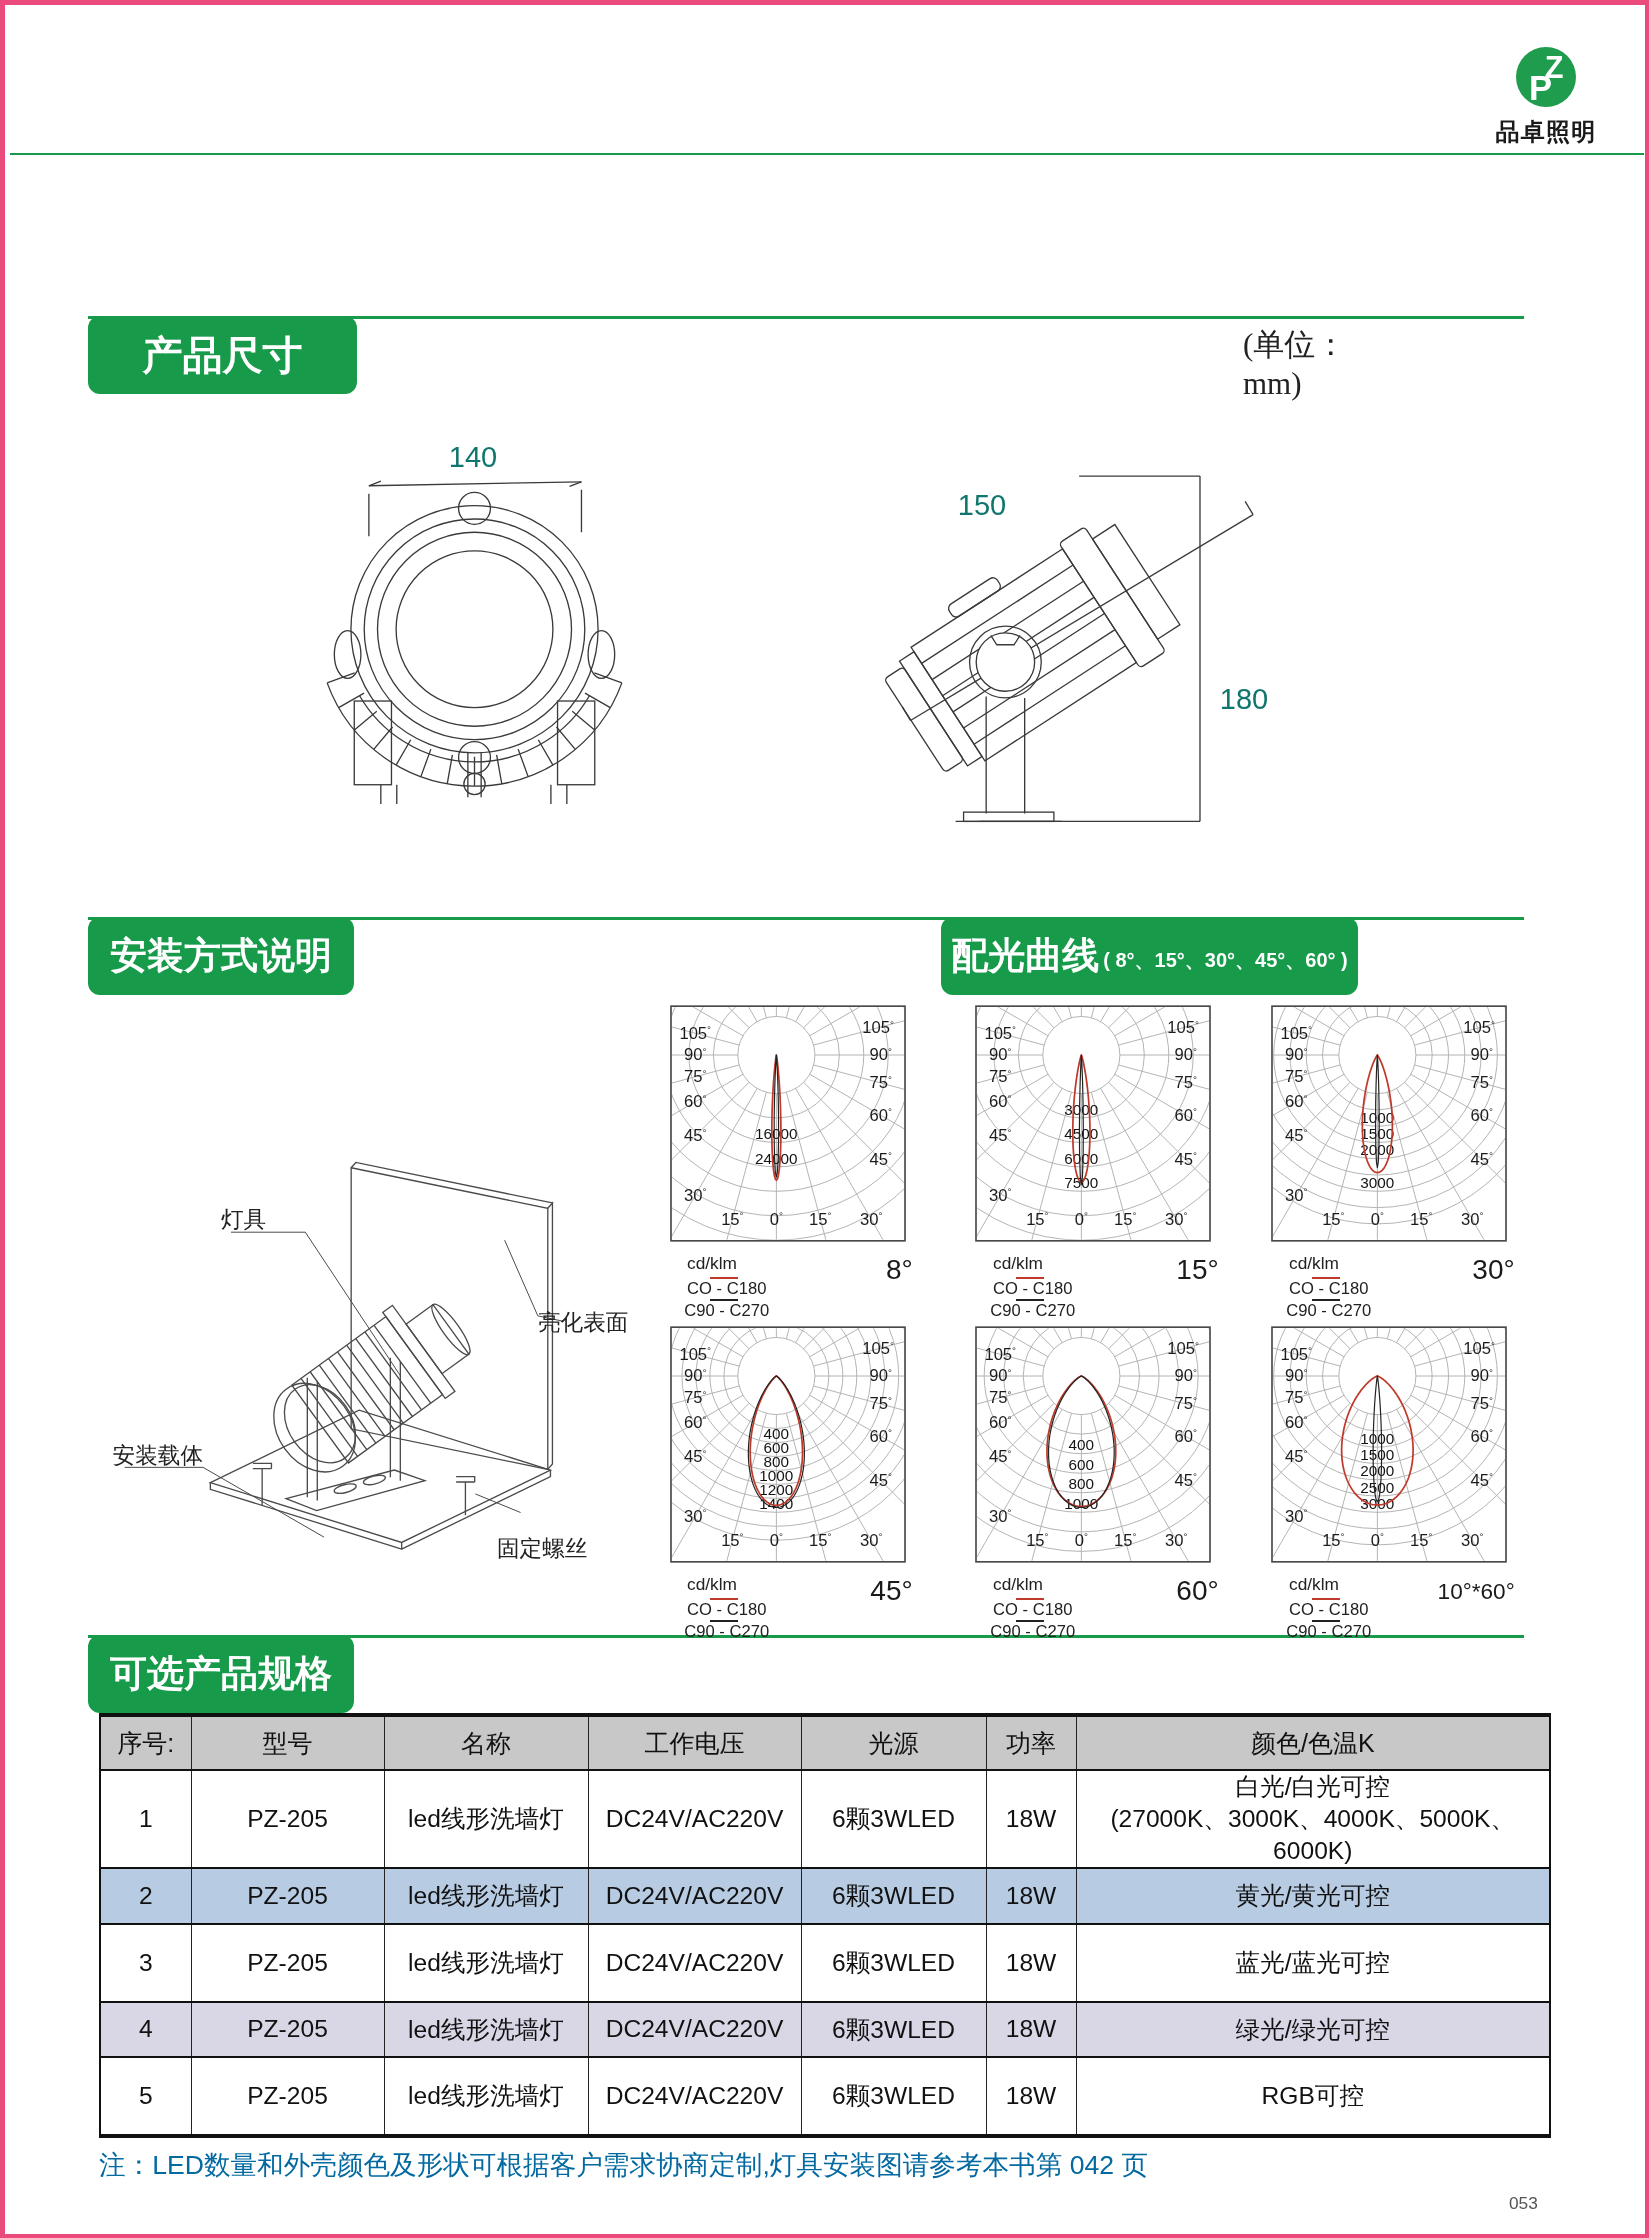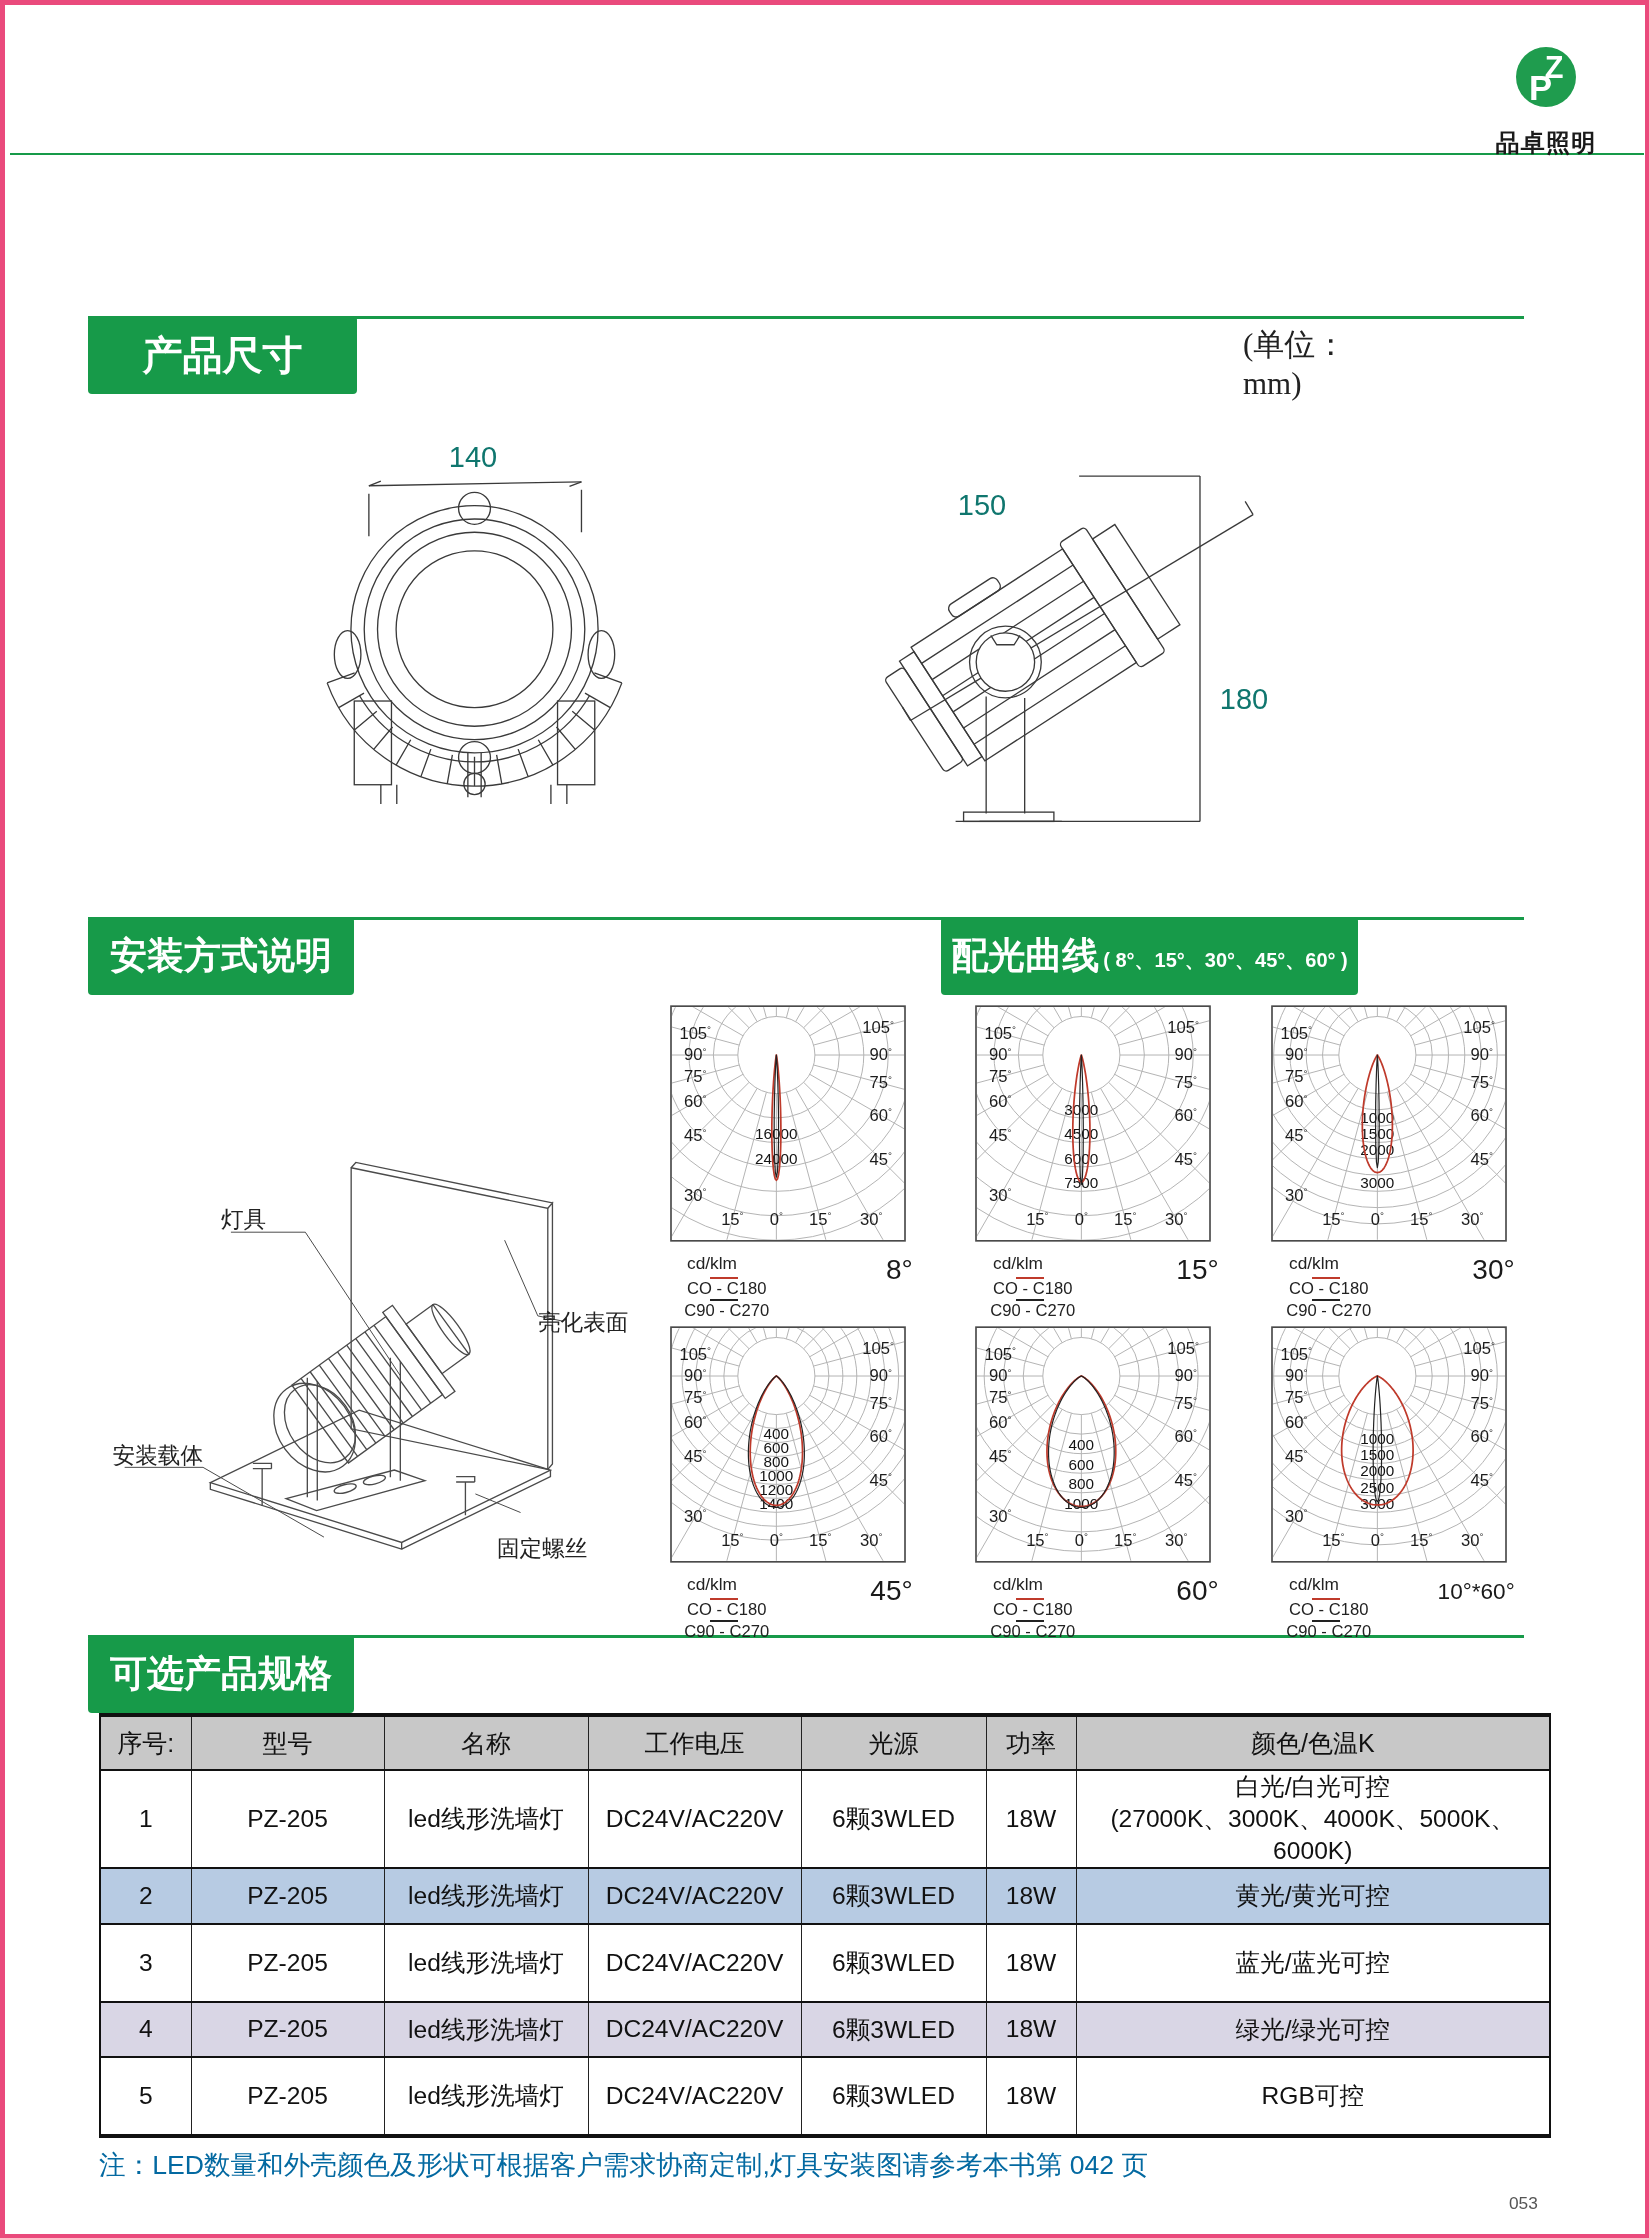--- a/index.html
+++ b/index.html
@@ -1,23 +1,23 @@
 <!DOCTYPE html>
 <html style="--accent_green: #179a49; --border_pink: #ea4a7c; --curve_red: #bf3a2b; --curve_black: #222222; --row_blue: #b7cbe3; --row_lavender: #d9d6e5; --header_gray: #c8c8c8;font-size:10.6px"><head>
 <meta charset="utf-8">
 <style>
   html,body{margin:0;padding:0;background:#fff;}
   .page{position:relative;width:1650px;height:2239px;background:#fff;border:5.3px solid var(--border_pink,#ea4a7c);
         box-sizing:border-box;font-family:"Liberation Sans",sans-serif;color:#222;overflow:hidden;}
   .rule{position:absolute;height:2.7px;background:var(--accent_green,#179a49);}
-  .badge{position:absolute;height:78px;background:var(--accent_green,#179a49);border-radius:4px;color:#fff;
+  .badge{position:absolute;height:78px;background:var(--accent_green,#179a49);border-radius:12px;color:#fff;
          display:flex;align-items:center;justify-content:center;font-weight:700;}
   .badge .sub{font-weight:700;}
   .logo{position:absolute;left:1488px;top:40px;width:106px;text-align:center;}
-  .logo-name{font-size:24px;font-weight:700;color:#1a1a1a;letter-spacing:1.3px;margin-top:16px;}
+  .logo-name{font-size:24px;font-weight:700;color:#1a1a1a;letter-spacing:1.3px;margin-top:5px;}
   .unitnote{position:absolute;font-family:"Liberation Serif",serif;font-size:31px;color:#222;}
   .draw{position:absolute;}
   .draw svg{display:block;}
   .dimlabel{position:absolute;font-size:29px;color:#0f766e;text-align:center;}
   .ilabel{position:absolute;font-size:22.6px;color:#222;}
   .pchart{position:absolute;width:236px;height:237px;}
   .plegend{position:absolute;width:247px;height:57px;}
   .lg-unit{position:absolute;left:20px;top:0;font-size:17.3px;color:#222;}
   .lg-row{position:absolute;left:17.3px;top:24px;display:flex;align-items:center;font-size:16.6px;color:#222;white-space:nowrap;flex-direction:column;}
   .lg-line{display:inline-block;height:0;width:28px;margin-right:5.3px;}

